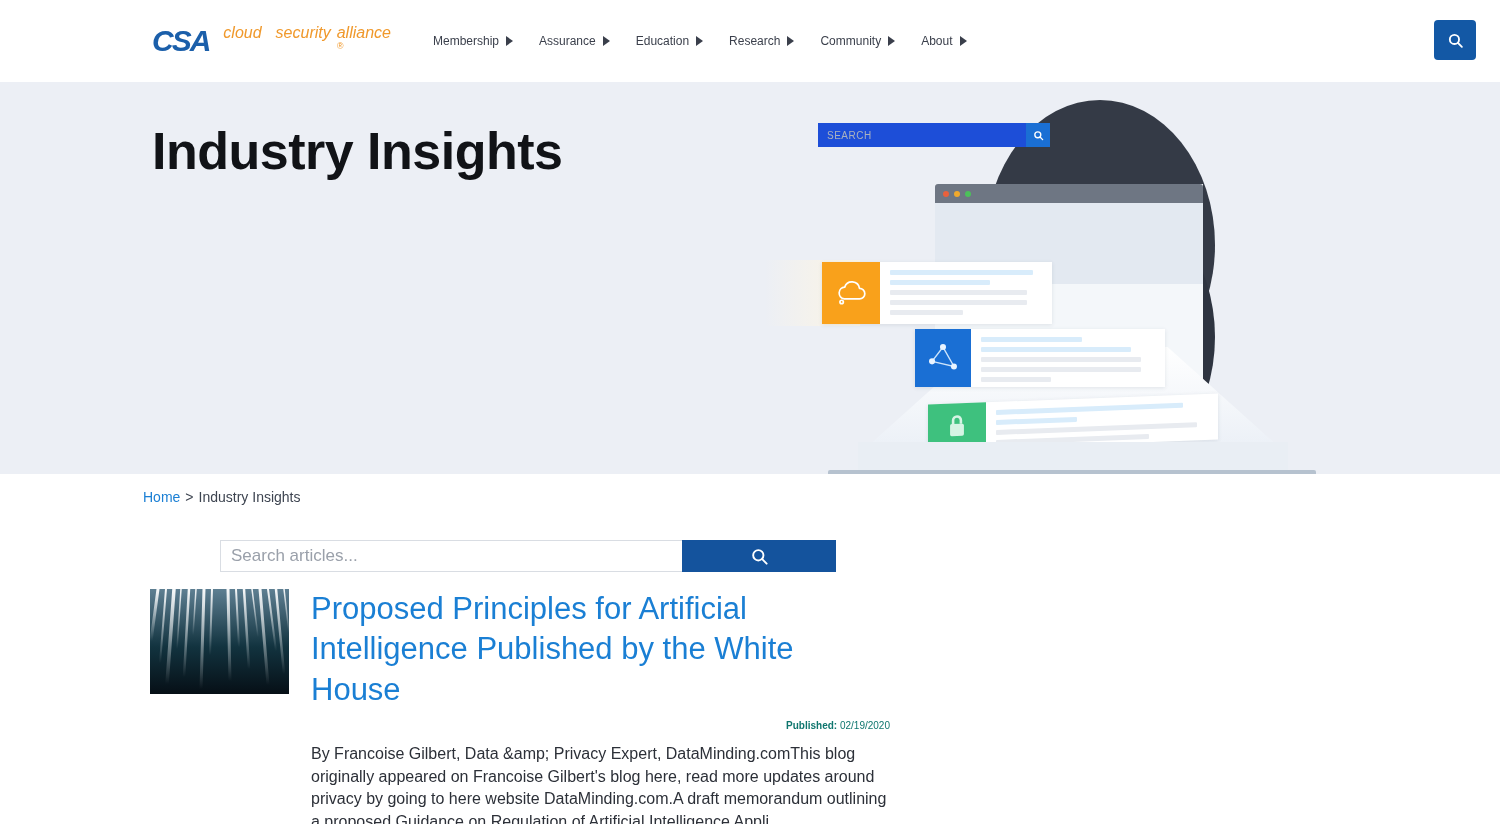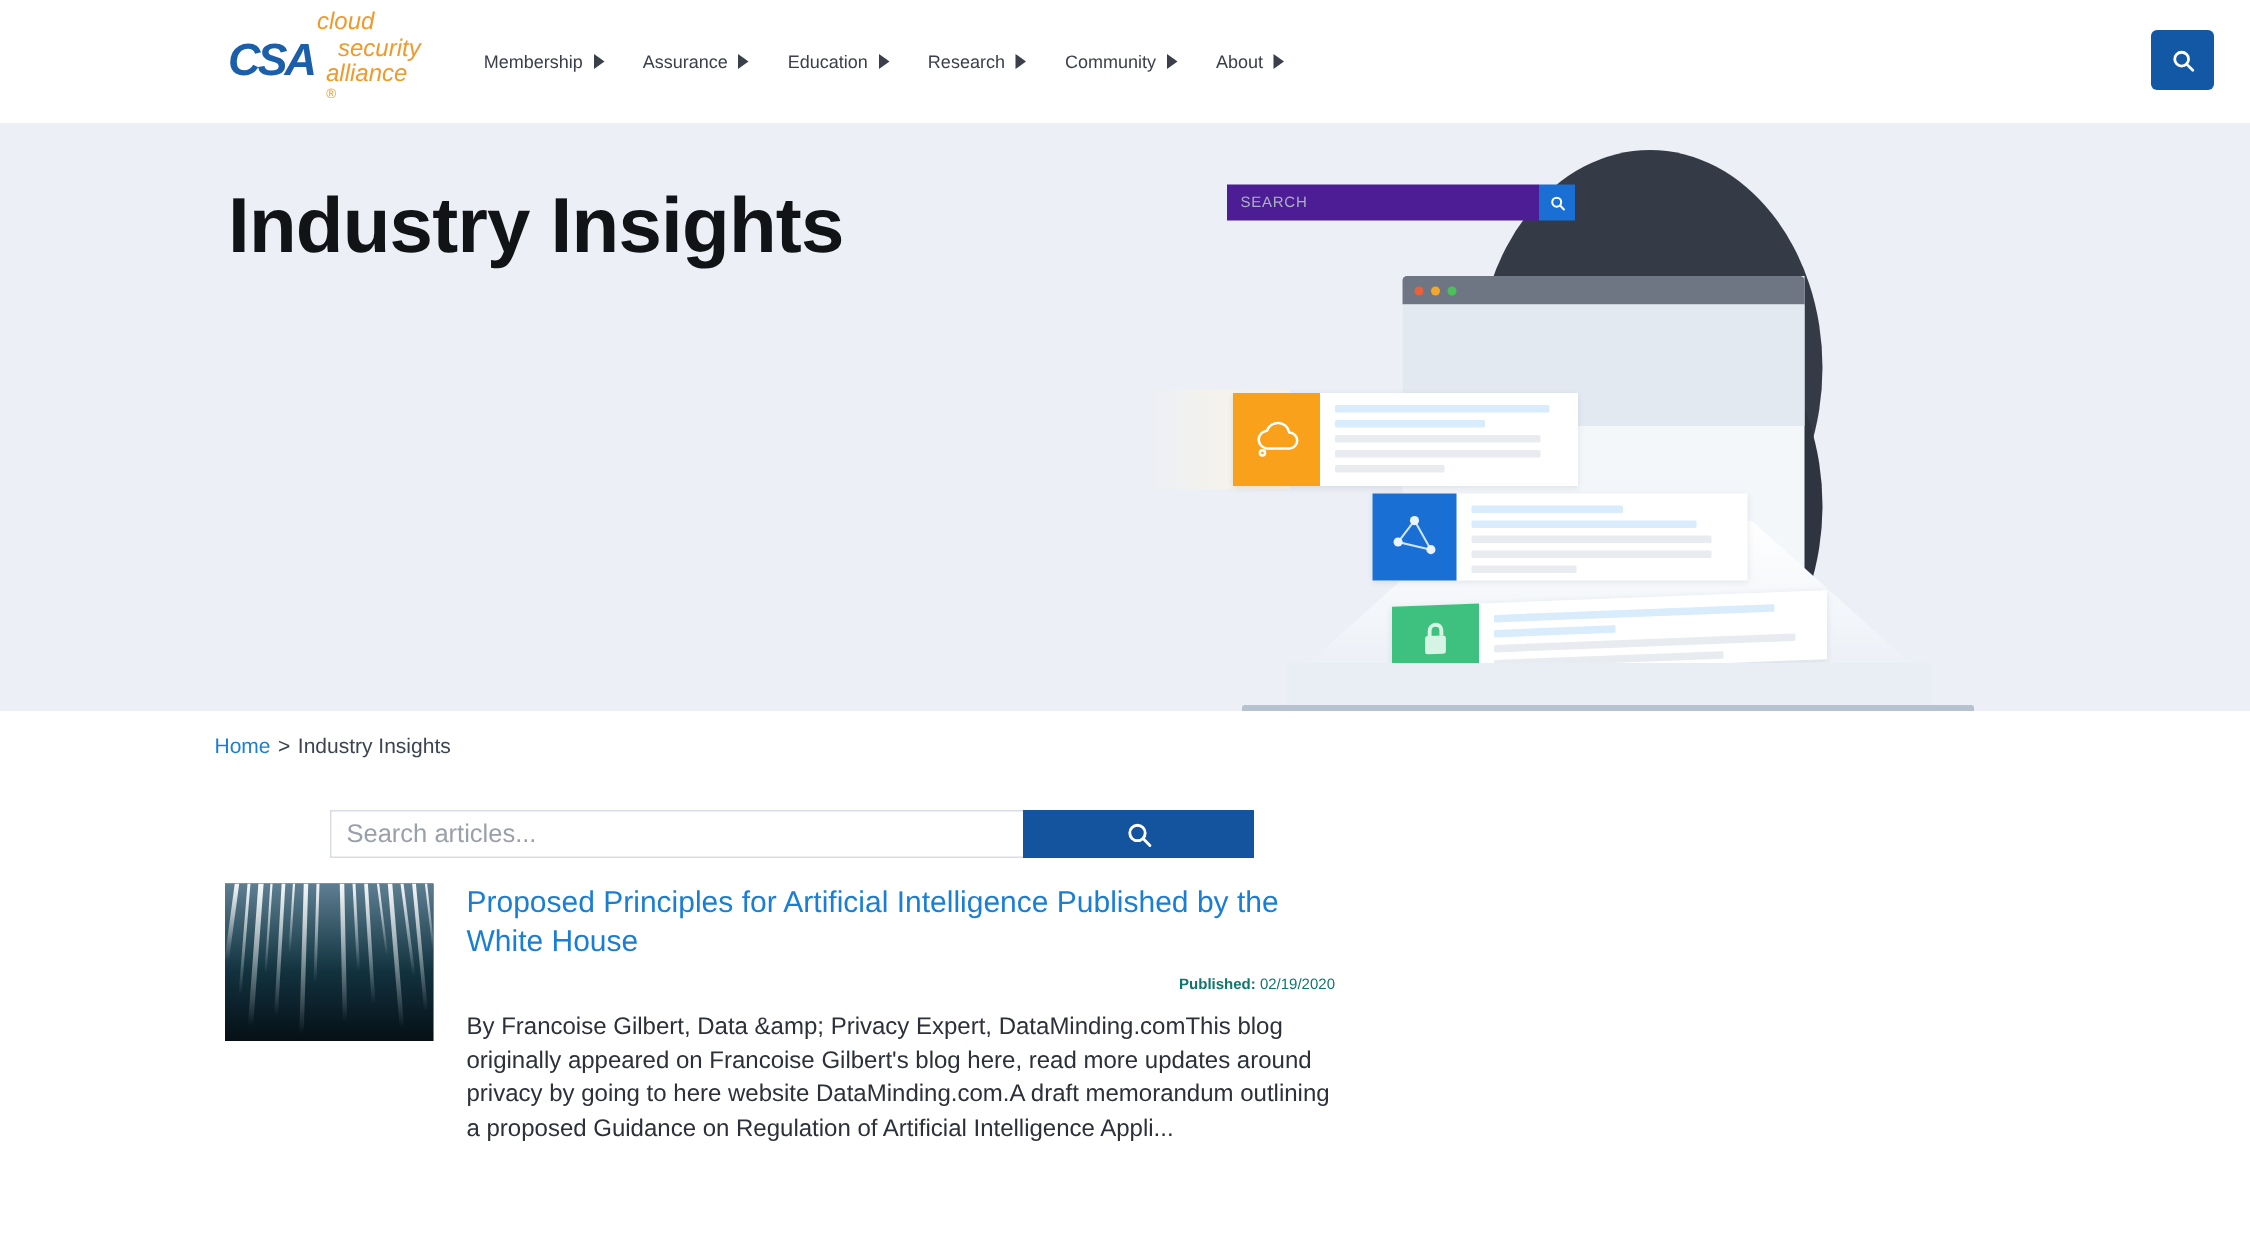--- a/index.html
+++ b/index.html
@@ -24,22 +24,22 @@
     display:flex; align-items:center;
     text-decoration:none;
   }
   .logo-csa{
     font-size:30px; font-weight:bold; letter-spacing:-2px;
     color:#1b5faa; font-family:"Liberation Sans", sans-serif;
     font-style:italic;
     line-height:1;
   }
   .logo-words{
-    margin-left:2px;
-    display:flex; flex-direction:column;
+    margin-left:14px;
+    display:flex; flex-direction:row;
     font-style:italic; color:#f0992c;
     font-size:16px; line-height:1.08;
     font-family:"Liberation Sans", sans-serif;
   }
   .logo-words span{ display:block; }
   .logo-words .w1{ margin-left:0px; }
   .logo-words .w2{ margin-left:14px; }
   .logo-words .w3{ margin-left:6px; }
   .logo-words sup{ font-size:9px; }
 
@@ -122,21 +122,21 @@
   .illo .dot{ width:6px; height:6px; border-radius:50%; }
   .illo .dot.r{ background:#e8603c; }
   .illo .dot.y{ background:#f0a92c; }
   .illo .dot.g{ background:#4cc15a; }
   .illo .browser-body{ height:81px; background:#e3e9f1; }
   .illo .search-row{
     position:absolute; left:18px; top:31px; width:232px; height:24px;
     display:flex;
   }
   .illo .search-field{
-    flex:1; background:#4c1d95; display:flex; align-items:center;
+    flex:1; background:#1d4ed8; display:flex; align-items:center;
     padding-left:9px; font-size:10px; color:#aab2bf; letter-spacing:0.5px;
   }
   .illo .search-go{
     width:24px; background:#1a6fd4;
     display:flex; align-items:center; justify-content:center;
   }
   .illo .card{
     position:absolute; background:#fff; display:flex;
     box-shadow:0 1px 4px rgba(60,70,90,.12);
   }
@@ -188,21 +188,21 @@
   .article{
     position:absolute; left:150px; top:115px; width:740px;
     display:flex; gap:22px;
   }
   .article-thumb{
     width:139px; height:105px; flex:none;
     background:#0f2630; position:relative; overflow:hidden;
   }
   .article-body{ flex:1; }
   .article-title{
-    font-size:20px; line-height:1.3; color:#1a7fd4;
+    font-size:31px; line-height:1.3; color:#1a7fd4;
     margin:0 0 10px 0; font-weight:400; cursor:pointer;
     text-decoration:none; display:block;
   }
   .article-meta{ font-size:10px; color:#0f766e; margin-bottom:12px;text-align:right; }
   .article-meta b{ font-weight:bold; }
   .article-excerpt{
     font-size:16px; line-height:1.42; color:#2c3038; margin:0;
     max-width:585px;
   }
 </style>

